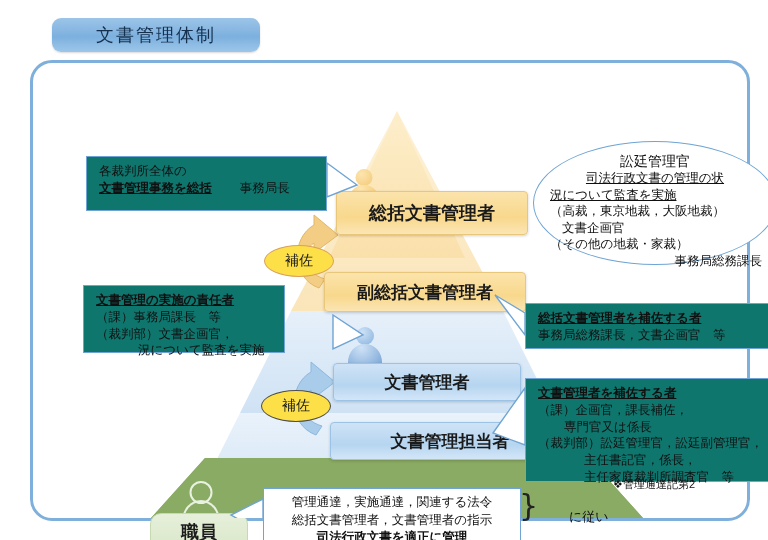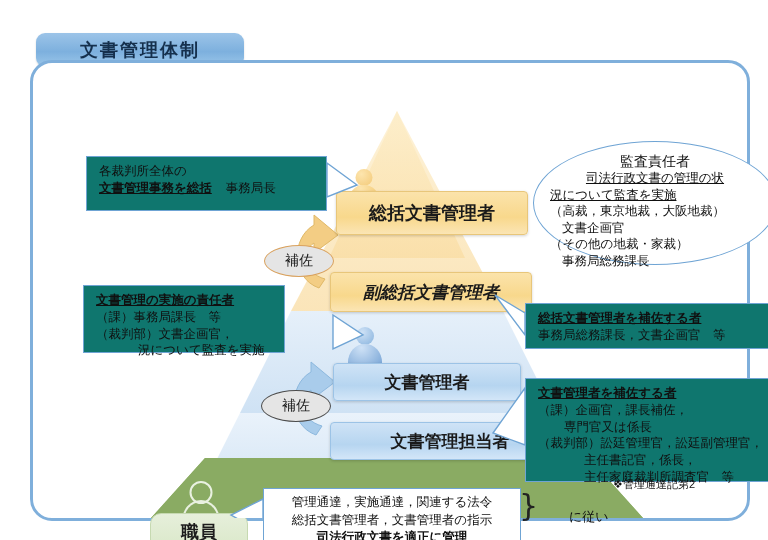--- a/index.html
+++ b/index.html
@@ -7,27 +7,26 @@
     width:768px;height:540px;
     background:#ffffff;
     font-family:"Liberation Sans","DejaVu Sans",sans-serif;
     overflow:hidden;
     position:relative;
   }
   #root{position:absolute;inset:0;}
 
   
   .title-tab{
-    position:absolute;left:36px;top:18px;width:208px;height:34px;
+    position:absolute;left:52px;top:18px;width:208px;height:34px;
     background:linear-gradient(180deg,#9cc4e8 0%,#7db0de 55%,#9cc7ea 100%);
     border-radius:9px;
     display:flex;align-items:center;justify-content:center;
-    color:#15304d;font-size:18px;font-weight:bold;letter-spacing:2px;
+    color:#15304d;font-size:18px;font-weight:normal;letter-spacing:2px;
     box-shadow:0 1px 2px rgba(0,0,0,.15);
-    margin-top:15px;
   }
 
   
   .frame{
     position:absolute;left:30px;top:60px;width:714px;height:455px;
     border:3px solid #7fafdb;border-radius:22px;background:#fff;
   }
 
   
   .pyramid{position:absolute;left:0;top:0;width:714px;height:455px;pointer-events:none;}
@@ -38,24 +37,23 @@
     display:flex;align-items:center;justify-content:center;
     font-weight:bold;color:#1a1a1a;
     box-shadow:0 1px 3px rgba(0,0,0,.18);
   }
   .lvl1{
     left:303px;top:128px;width:190px;height:42px;font-size:18px;
     background:linear-gradient(180deg,#fbe3ab 0%,#f8d88c 60%,#fbe5b4 100%);
     border:1px solid #e8c67a;
   }
   .lvl2{
-    left:297px;top:209px;width:200px;height:38px;font-size:17px;
+    left:291px;top:209px;width:200px;height:38px;font-size:17px;
     background:linear-gradient(180deg,#fbe3ab 0%,#f8d88c 60%,#fbe5b4 100%);
     border:1px solid #e8c67a;
-    font-style:italic;
   }
   .lvl3{
     left:300px;top:300px;width:186px;height:36px;font-size:17px;
     background:linear-gradient(180deg,#cfe3f6 0%,#b6d5f0 60%,#d3e6f8 100%);
     border:1px solid #9cc3e6;
   }
   .lvl4{
     left:297px;top:359px;width:196px;height:36px;font-size:17px;
     background:linear-gradient(180deg,#cfe3f6 0%,#b6d5f0 60%,#d3e6f8 100%);
     border:1px solid #9cc3e6;
@@ -84,37 +82,37 @@
     position:absolute;left:117px;top:450px;width:96px;height:36px;
     background:linear-gradient(180deg,#e6efdb 0%,#dae8c9 100%);
     border:1px solid #c6d9b1;border-radius:11px;
     display:flex;align-items:center;justify-content:center;
     font-size:18px;font-weight:bold;color:#1d1d1d;
   }
 
   
   .hosa{
     position:absolute;width:68px;height:30px;border-radius:50%;
-    background:#e5e5e5;display:flex;align-items:center;justify-content:center;
+    background:#fde047;display:flex;align-items:center;justify-content:center;
     font-size:14px;color:#1b1b1b;
   }
   .hosa1{left:231px;top:182px;border:1.4px solid #d9a15d;}
   .hosa2{left:228px;top:327px;border:1.4px solid #4c4c4c;}
 
   
   .callout{
     position:absolute;background:#0f766e;border:1.4px solid #6fa4d4;
     font-size:12.5px;color:#101010;line-height:1.34;padding:6px 12px;
     box-sizing:border-box;
   }
   .callout .u{text-decoration:underline;font-weight:bold;}
   .callout .hd{font-weight:bold;text-decoration:underline;}
 
   .c-left1{left:53px;top:93px;width:241px;height:55px;}
-  .c-left1 .row{display:flex;align-items:flex-end;gap:14px;}
+  .c-left1 .row{display:flex;align-items:flex-end;gap:28px;}
   .c-left2{left:50px;top:222px;width:202px;height:68px;}
   .c-right1{left:492px;top:240px;width:256px;height:46px;}
   .c-right2{left:492px;top:315px;width:256px;height:104px;}
 
   .c-oval{
     position:absolute;left:500px;top:78px;width:244px;height:124px;
     border:1.4px solid #6fa4d4;border-radius:50%;background:#fff;
     font-size:12.5px;line-height:1.32;color:#101010;
     padding:10px 14px;box-sizing:border-box;text-align:center;
   }
@@ -228,27 +226,27 @@
     </div>
 
     <div class="callout c-left2">
       <div class="hd">文書管理の実施の責任者</div>
       <div>（課）事務局課長　等</div>
       <div>（裁判部）文書企画官，</div>
       <div style="padding-left:42px">況について監査を実施</div>
     </div>
 
     <div class="c-oval">
-      <div style="font-size:14px;">監査責任者</div>
+      <div style="font-size:14px;">訟廷管理官</div>
       <div class="ul">司法行政文書の管理の状</div>
       <div class="ul" style="text-align:left;padding-left:2px">況について監査を実施</div>
       <div style="text-align:left;padding-left:2px">（高裁，東京地裁，大阪地裁）</div>
       <div style="text-align:left;padding-left:14px">文書企画官</div>
       <div style="text-align:left;padding-left:2px">（その他の地裁・家裁）</div>
-      <div style="text-align:left;padding-left:14px">事務局総務課長</div>
+      <div style="text-align:right;padding-left:14px">事務局総務課長</div>
     </div>
 
     <div class="callout c-right1">
       <div class="hd">総括文書管理者を補佐する者</div>
       <div>事務局総務課長，文書企画官　等</div>
     </div>
 
     <div class="callout c-right2">
       <div class="hd">文書管理者を補佐する者</div>
       <div>（課）企画官，課長補佐，</div>

